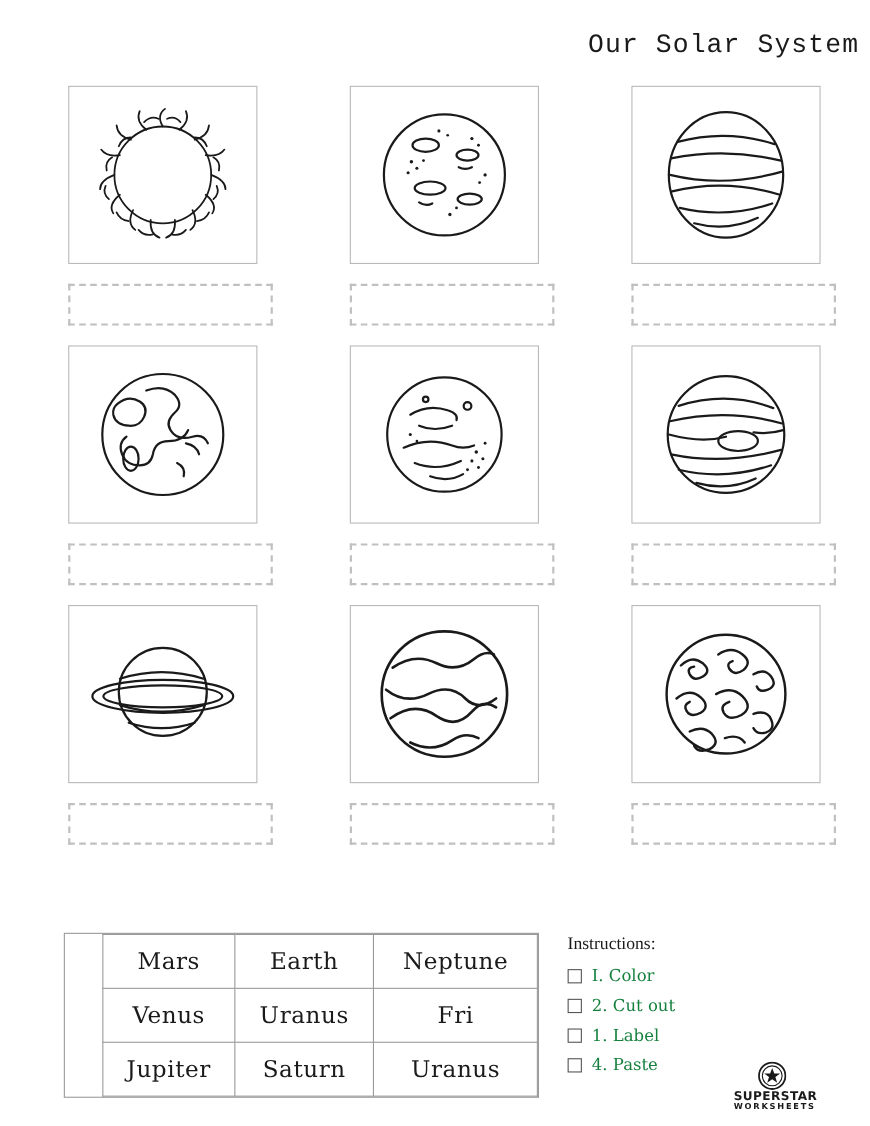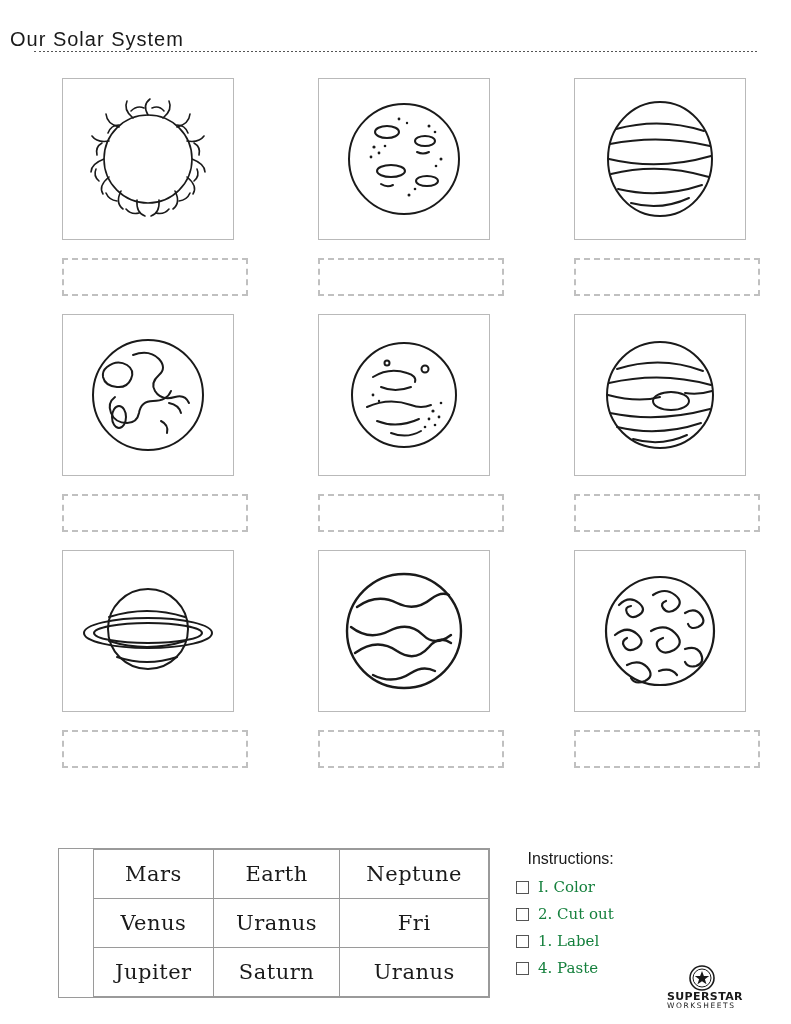--- a/index.html
+++ b/index.html
@@ -36,23 +36,23 @@
     left: 34px;
     width: 723px;
     border-top: 2px dotted #555;
     height: 0;
   }
   .title-text {
     position: absolute;
     top: 0;
     left: 0;
     width: 791px;
-    text-align: left;
-    font-family: Liberation Sans, sans-serif;
-    font-size: 20px;
+    text-align: right;
+    font-family: Liberation Mono, monospace;
+    font-size: 24px;
     letter-spacing: 1px;
     color: #1a1a1a;
     background: #ffffff;
   }
   .title-text span {
     background: #ffffff;
     padding: 0 10px;
     display: inline-block;
   }
 
@@ -119,25 +119,24 @@
     font-family: "DejaVu Serif", serif;
     font-size: 21px;
     color: #1a1a1a;
     letter-spacing: 0.5px;
   }
   .instructions {
     margin-left: 26px;
     padding-top: 2px;
   }
   .instr-title {
-    font-family: Liberation Sans, sans-serif;
+    font-family: Liberation Serif, serif;
     font-size: 16px;
     margin-bottom: 10px;
     color: #1a1a1a;
-    text-align: right;
   }
   .instr-item {
     display: flex;
     align-items: center;
     margin-bottom: 9px;
     font-family: "DejaVu Serif", serif;
     font-size: 15px;
     color: #15803d;
   }
   .checkbox {
@@ -170,21 +169,21 @@
   .logo-top {
     font-family: "DejaVu Sans", sans-serif;
     font-size: 11px;
     font-weight: bold;
     letter-spacing: 0.4px;
     color: #1a1a1a;
   }
   .logo-bottom {
     font-family: "DejaVu Sans", sans-serif;
     font-size: 7.5px;
-    font-weight: normal;
+    font-weight: bold;
     letter-spacing: 1.6px;
     color: #1a1a1a;
   }
 </style>
 </head>
 <body>
 
 <div class="page">
 
   <div class="title-wrap">

